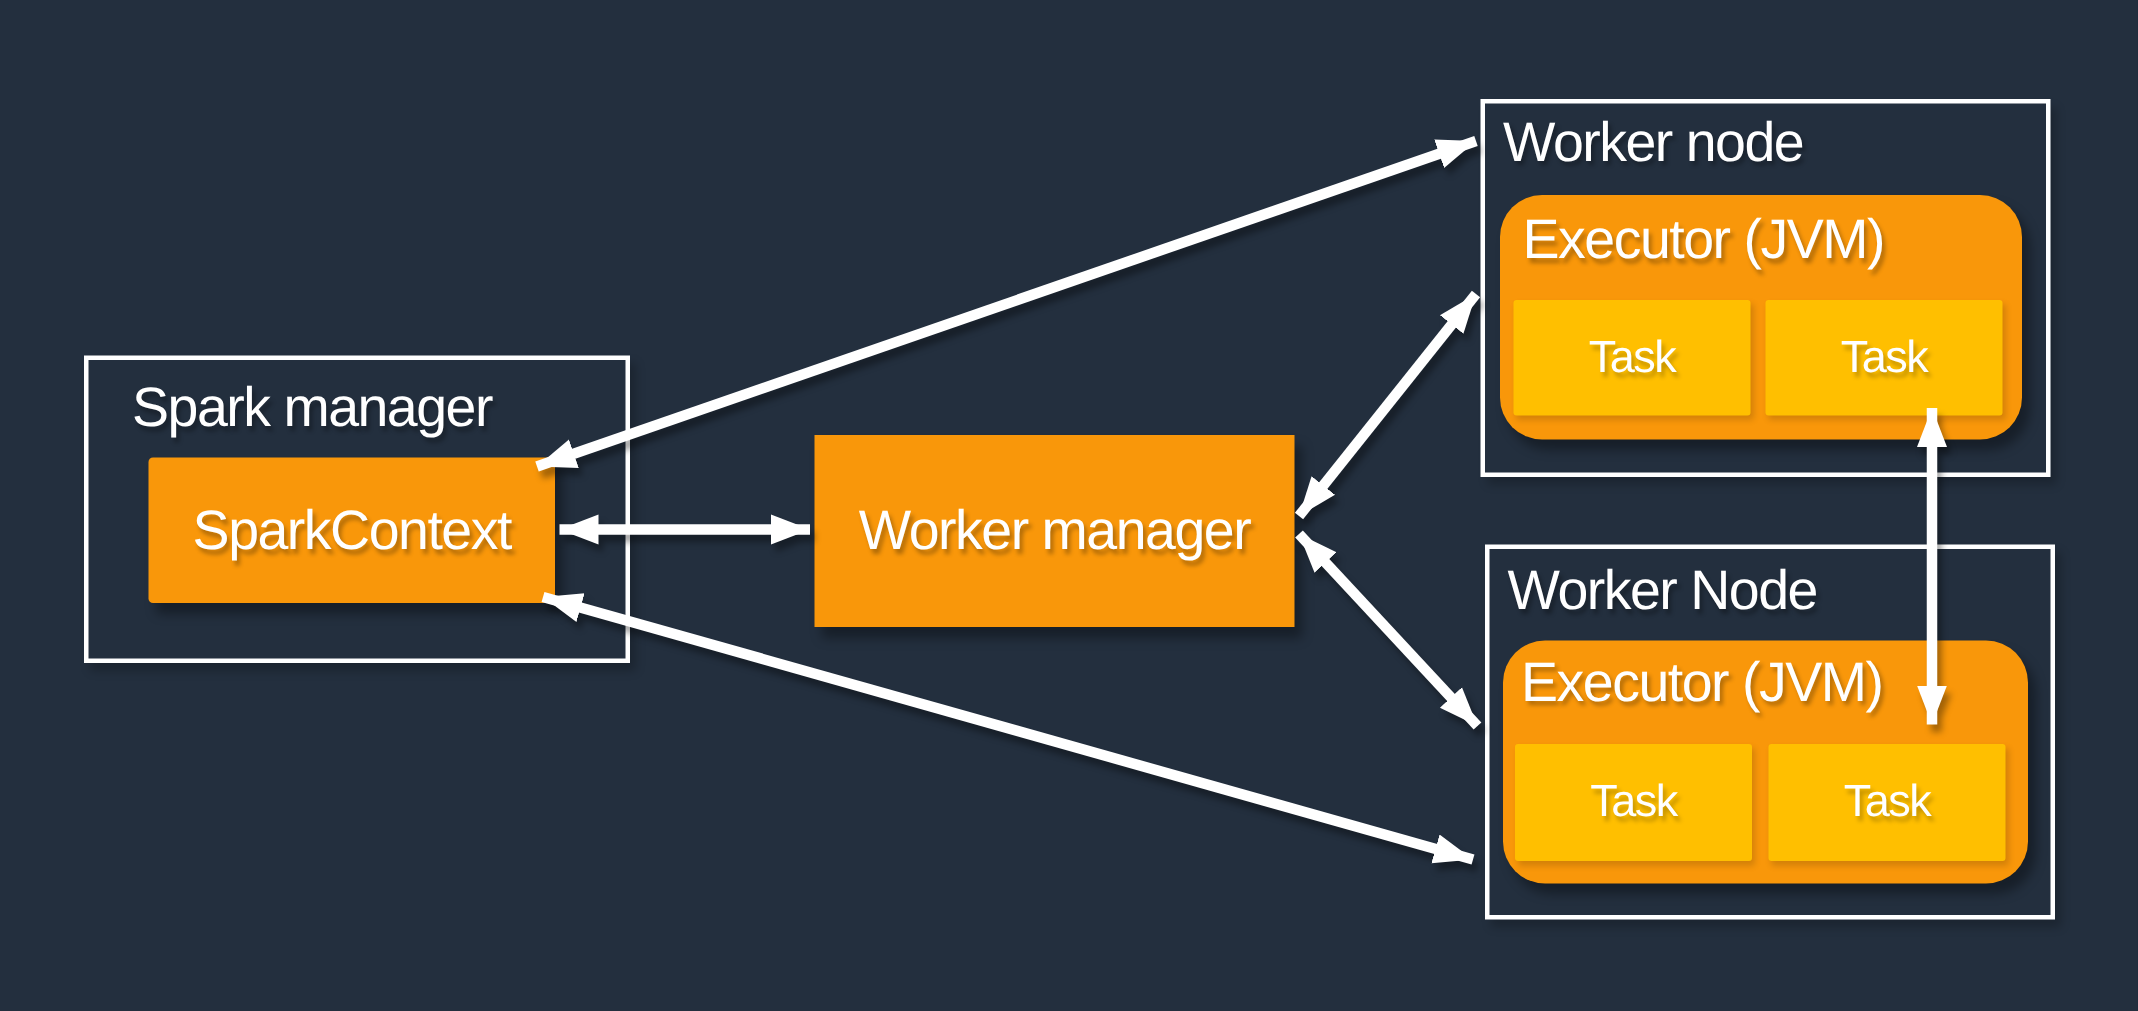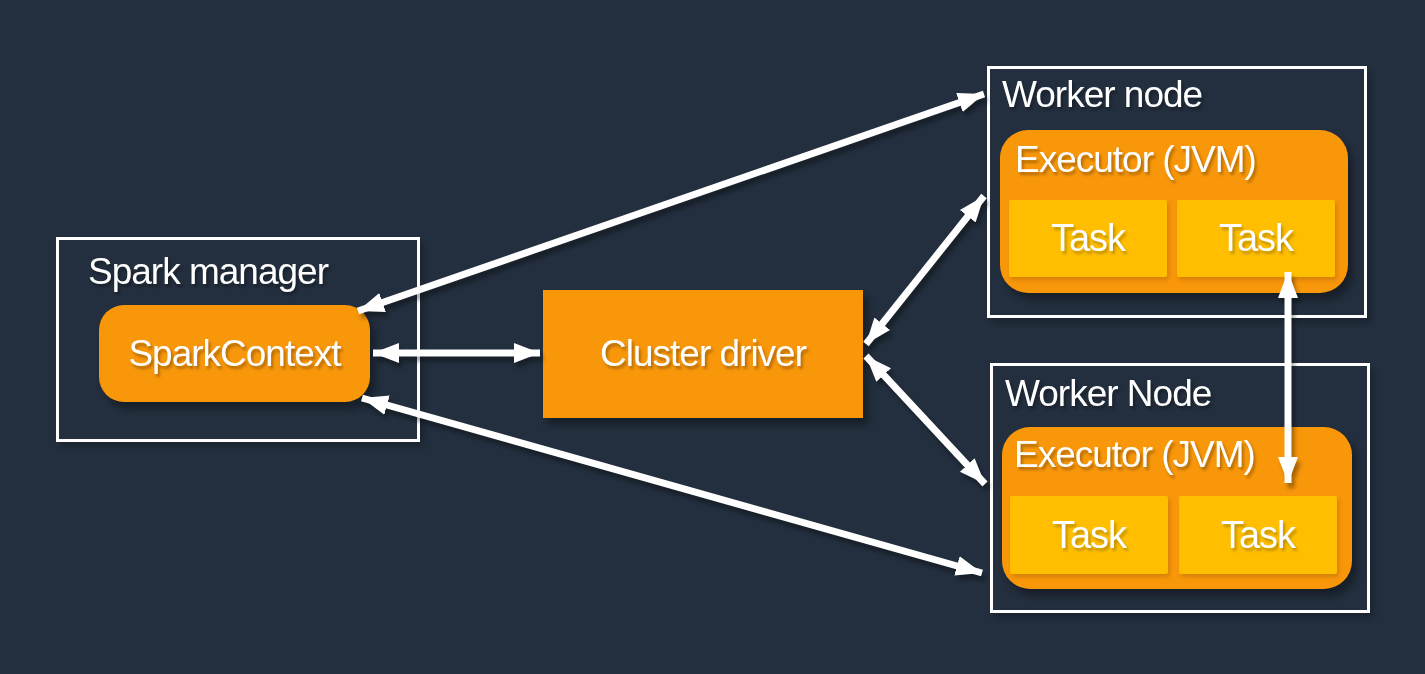--- a/index.html
+++ b/index.html
@@ -27,29 +27,29 @@
   }
   .orange-box{
     position:absolute;
     background:#F9970A;
     box-sizing:border-box;
     box-shadow:5px 7px 7px rgba(0,0,0,0.35);
     display:flex;align-items:center;justify-content:center;
     font-size:37px;
     text-shadow:2px 3px 3px rgba(0,0,0,0.30);
   }
-  .rounded18{border-radius:25px;}
+  .rounded18{border-radius:3px;}
   .rounded28{border-radius:28px;}
   .task-box{
     position:absolute;
     background:#FFBF00;
     border-radius:2px;
     box-shadow:2px 3px 4px rgba(0,0,0,0.15);
     display:flex;align-items:center;justify-content:center;
-    font-size:38px;
+    font-size:30px;
     text-shadow:2px 3px 3px rgba(0,0,0,0.25);
   }
   .exec-label{
     position:absolute;
     font-size:37px;
     line-height:1.1;
     white-space:nowrap;
     text-shadow:2px 3px 3px rgba(0,0,0,0.30);
   }
   svg.arrows{
@@ -65,21 +65,21 @@
 <div class="stage">
 
   <div class="outline-box" style="left:56px;top:237px;width:364px;height:205px;">
     <div class="box-label" style="left:29px;top:12px;">Spark manager</div>
   </div>
   <div class="orange-box rounded18" style="left:99px;top:305px;width:271px;height:97px;">
     <span>SparkContext</span>
   </div>
 
   <div class="orange-box" style="left:543px;top:290px;width:320px;height:128px;">
-    <span>Cluster driver</span>
+    <span>Worker manager</span>
   </div>
 
   <div class="outline-box" style="left:987px;top:66px;width:380px;height:252px;">
     <div class="box-label" style="left:12px;top:6px;">Worker node</div>
   </div>
   <div class="orange-box rounded28" style="left:1000px;top:130px;width:348px;height:163px;justify-content:flex-start;align-items:flex-start;">
     <span class="exec-label" style="left:15px;top:10px;">Executor (JVM)</span>
   </div>
   <div class="task-box" style="left:1009px;top:200px;width:158px;height:77px;">
     <span>Task</span>

